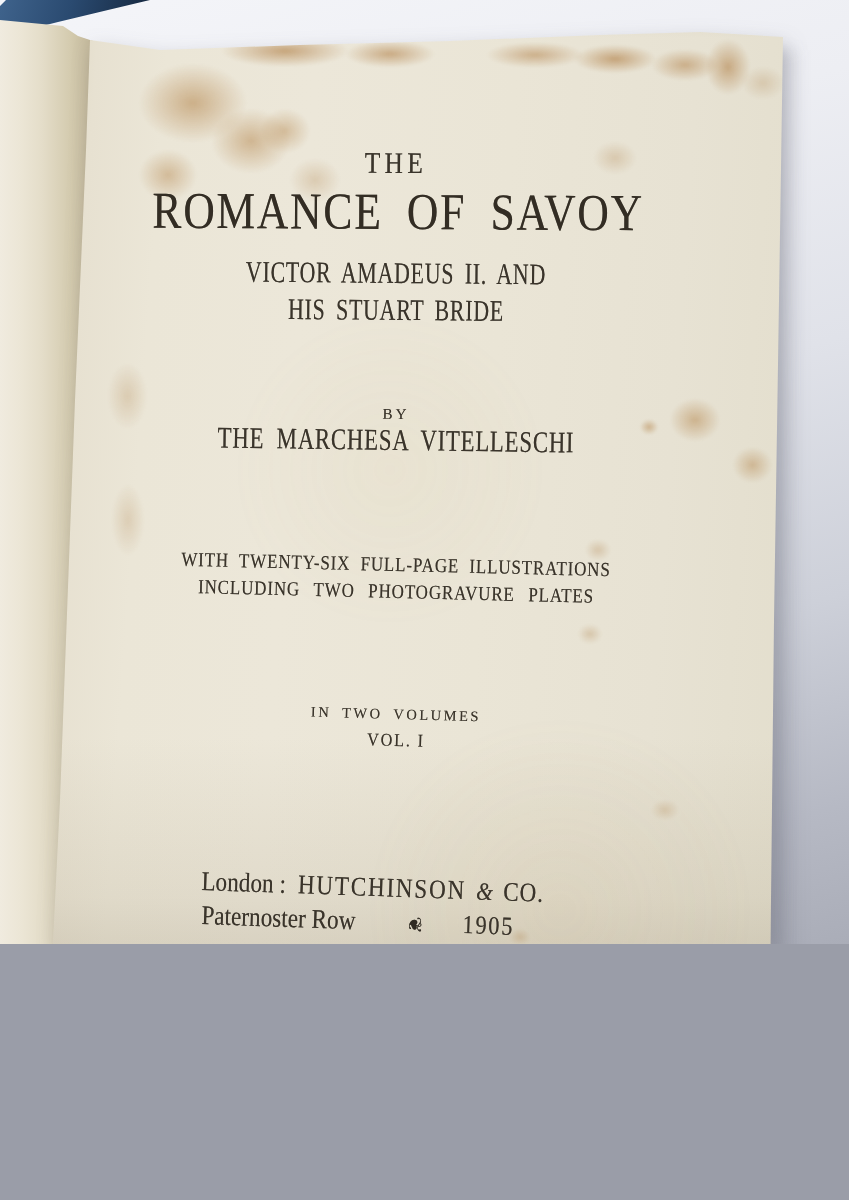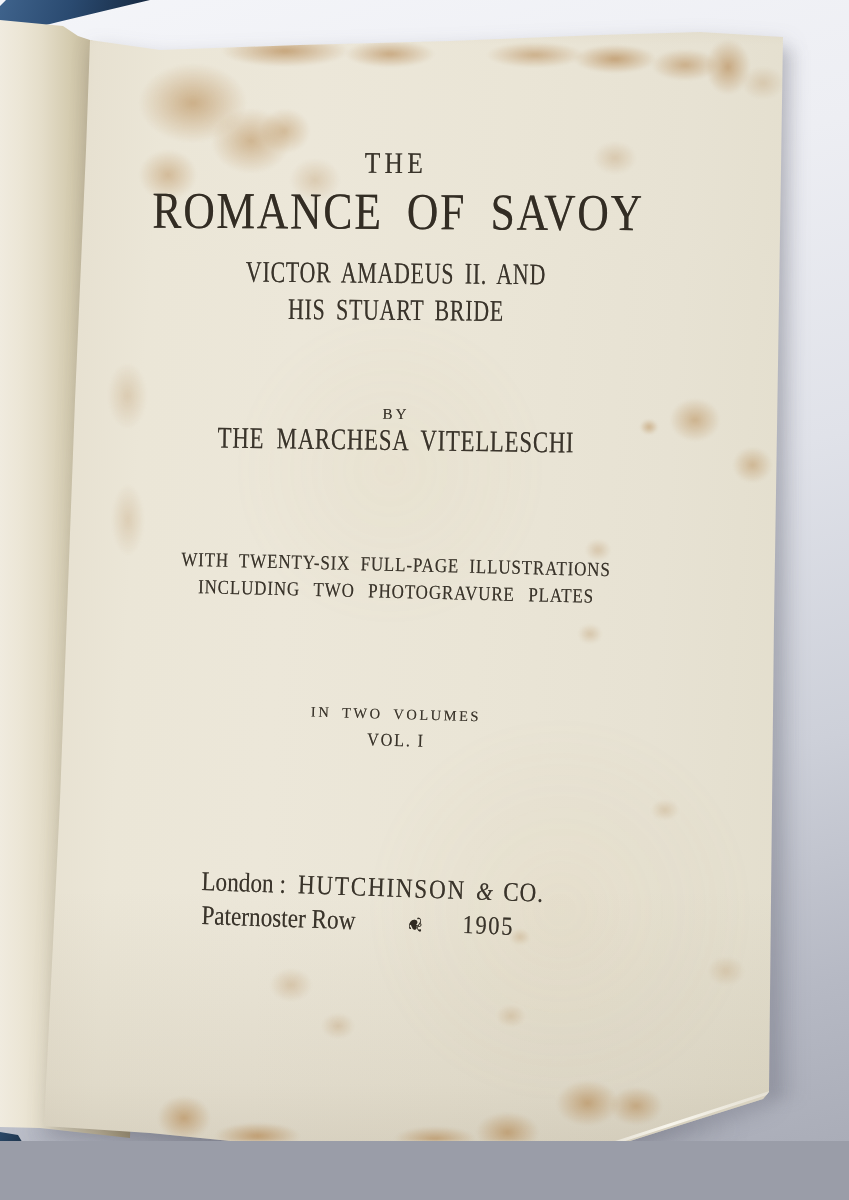--- a/index.html
+++ b/index.html
@@ -1,16 +1,16 @@
 <!DOCTYPE html>
 <html style="--backdrop-top: #f4f5f9; --backdrop-bottom: #aaadb8; --paper: #eae5d6; --gutter-tan: #9a8d6e; --cover-navy: #2a4a70; --ink: #3a342b; --foxing-brown: #ad7a3a;"><head>
 <meta charset="utf-8">
 <style>
   html,body{margin:0;padding:0;background:#9a9da8;}
-  .scene{position:relative;width:849px;height:1141px;overflow:hidden;
+  .scene{position:relative;width:849px;height:944px;overflow:hidden;
          font-family:"Liberation Serif","DejaVu Serif",serif;}
   .backdrop{position:absolute;inset:0;
     background:linear-gradient(165deg,var(--backdrop-top,#f4f5f9) 0%,#edeef3 25%,#e0e2e9 48%,#cdd0d9 70%,#b6b9c4 88%,var(--backdrop-bottom,#aaadb8) 100%);}
   .shadow-bottom{position:absolute;left:30px;top:1088px;width:720px;height:90px;
     background:radial-gradient(ellipse at 45% 45%,rgba(52,55,68,.55),rgba(52,55,68,0) 70%);
     filter:blur(12px);}
   .shadow-right{position:absolute;left:768px;top:50px;width:34px;height:1050px;
     background:linear-gradient(to right,rgba(88,90,104,.28),rgba(88,90,104,0));
     filter:blur(7px);}
   .cover-top{position:absolute;left:0;top:0;width:150px;height:46px;

